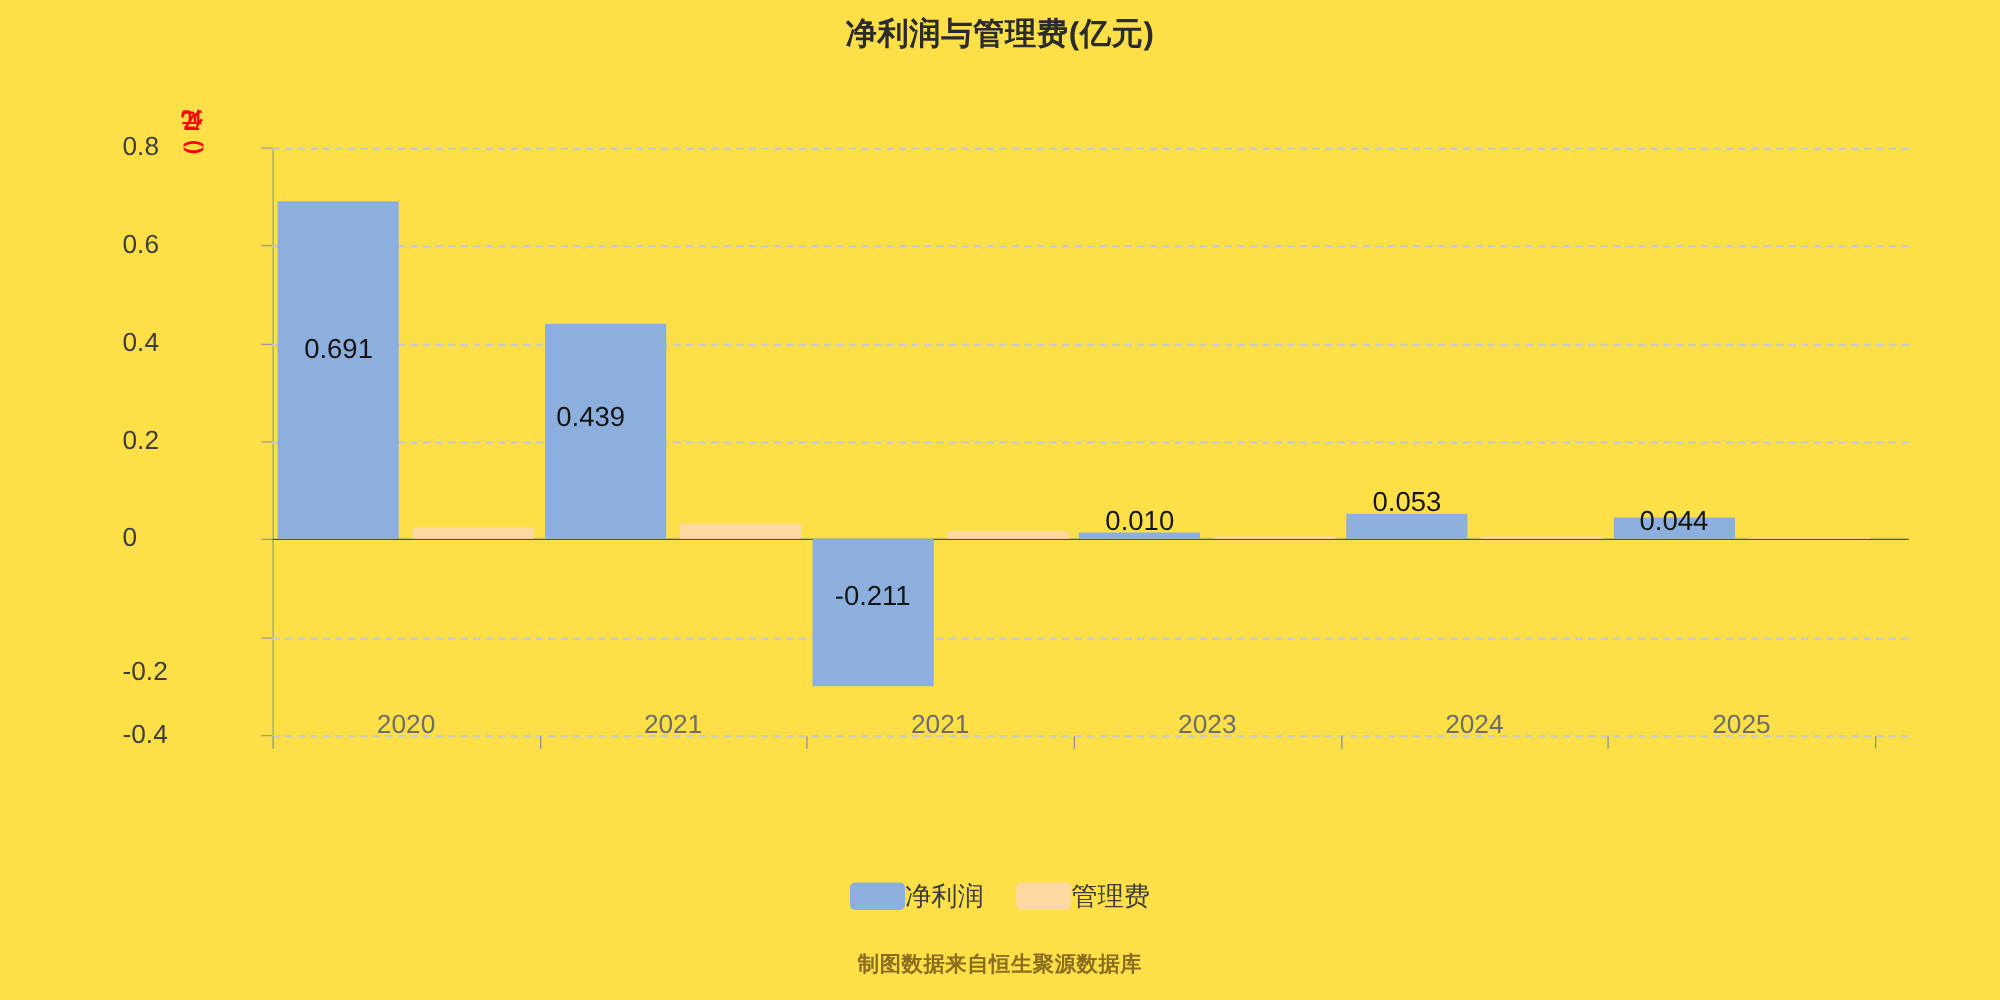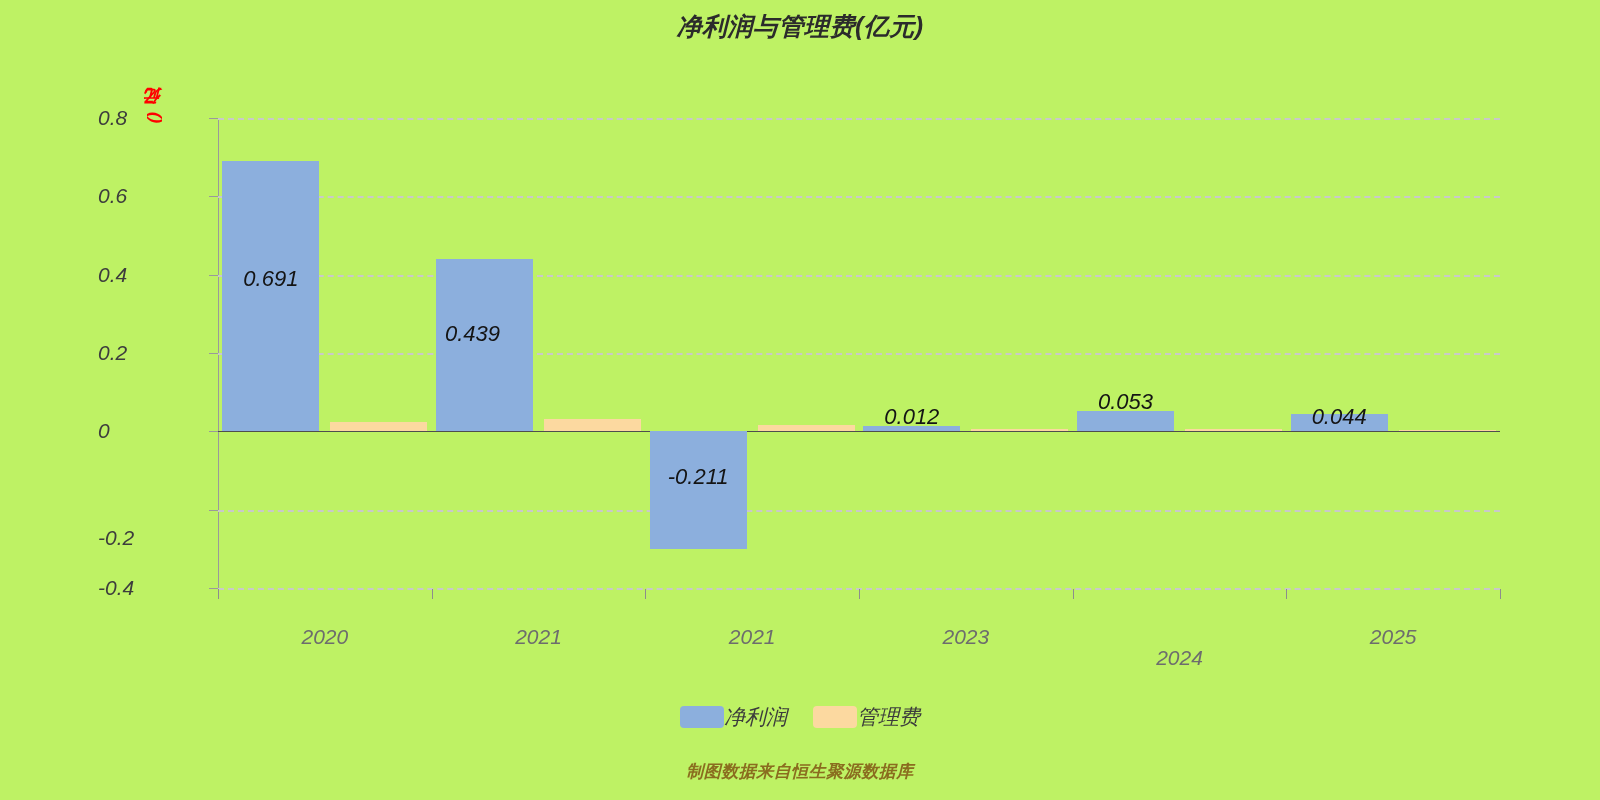--- a/index.html
+++ b/index.html
@@ -1,29 +1,29 @@
 <!DOCTYPE html>
 <html><head>
 <meta charset="utf-8">
 <style>
   html,body{margin:0;padding:0;background:#ffffff;}
   body{width:1600px;height:800px;font-family:"Liberation Sans","DejaVu Sans",sans-serif;overflow:hidden;}
 
-  #chart-root{position:relative;width:1600px;height:800px;background:#bef264;font-style:italic;}
+  #chart-root{position:relative;width:1600px;height:800px;background:#fde047;}
 
   
   .chart-title{
     position:absolute;top:10px;left:0;width:1600px;text-align:center;
     font-size:25px;font-weight:bold;color:#2b2b2b;letter-spacing:.5px;
   }
 
   
   
   #plot{
-    position:absolute;left:218px;top:118px;width:1282px;height:470px;
+    position:absolute;left:218px;top:118px;width:1282px;height:470px;padding-left:27px;
   }
 
   .gridline{
     position:absolute;left:0;width:100%;height:0;
     border-top:2px dashed #c9c9c9;
   }
   .gridline.zero{border-top:1px solid #5b5b5b;border-color:#4e4e4e;}
 
   
   .yaxis-spine{
@@ -33,21 +33,21 @@
     position:absolute;width:9px;height:1px;background:#9a9a9a;left:209px;
   }
   .ytick-label{
     position:absolute;right:1412px;text-align:left;width:90px;
     font-size:21px;color:#3d3d3d;transform:translateY(-12px);
   }
 
   
   .xtick-mark{position:absolute;top:589px;width:1px;height:10px;background:#8d8d8d;}
   .xtick-label{
-    position:absolute;top:625px;width:160px;margin-left:-80px;text-align:center;
+    position:absolute;top:568px;width:160px;margin-left:-80px;text-align:center;
     font-size:21px;color:#6d6d6d;
   }
 
   
   .bar{position:absolute;}
   .bar.net{background:#8cafdd;}
   .bar.adm{background:#fcd9a0;}
 
   .bar-label{
     position:absolute;font-size:22px;color:#141414;white-space:nowrap;
@@ -119,39 +119,39 @@
       <div class="bar adm" title="2020 管理费" style="left: 112.333px; top: 303.933px; width: 97px; height: 9.4px;"></div>
       <div class="bar-label" style="width: 157px; left: -25.6667px; top: 147.774px;">0.691</div>
       <div class="bar net" title="2021 净利润 0.439" style="left: 218px; top: 141.392px; width: 97px; height: 171.942px;"></div>
       <div class="bar adm" title="2021 管理费" style="left: 326px; top: 300.8px; width: 97px; height: 12.5333px;"></div>
       <div class="bar-label" style="width: 157px; left: 176px; top: 203.046px;">0.439</div>
       <div class="bar net" title="2022 净利润 -0.301" style="left: 431.667px; top: 313.333px; width: 97px; height: 117.892px;"></div>
       <div class="bar adm" title="2022 管理费" style="left: 539.667px; top: 306.675px; width: 97px; height: 6.65833px;"></div>
       <div class="bar-label" style="width: 157px; left: 401.667px; top: 346.49px;">-0.211</div>
       <div class="bar net" title="2023 净利润 0.014" style="left: 645.333px; top: 307.85px; width: 97px; height: 5.48333px;"></div>
       <div class="bar adm" title="2023 管理费" style="left: 753.333px; top: 310.983px; width: 97px; height: 2.35px;"></div>
-      <div class="bar-label" style="width: 157px; left: 615.333px; top: 286.333px;">0.012</div>
+      <div class="bar-label" style="width: 157px; left: 615.333px; top: 286.333px;">0.010</div>
       <div class="bar net" title="2024 净利润 0.053" style="left: 859px; top: 292.575px; width: 97px; height: 20.7583px;"></div>
       <div class="bar adm" title="2024 管理费" style="left: 967px; top: 310.592px; width: 97px; height: 2.74167px;"></div>
       <div class="bar-label" style="width: 157px; left: 829px; top: 271px;">0.053</div>
       <div class="bar net" title="2025 净利润 0.044" style="left: 1072.67px; top: 296.1px; width: 97px; height: 17.2333px;"></div>
       <div class="bar adm" title="2025 管理费" style="left: 1180.67px; top: 311.767px; width: 97px; height: 1.56667px;"></div>
       <div class="bar-label" style="width: 157px; left: 1042.67px; top: 286.333px;">0.044</div>
     </div>
   <div id="xticks">
       <div class="xtick-mark" style="left: 218px;"></div>
       <div class="xtick-label" style="left: 324.833px;">2020</div>
       <div class="xtick-mark" style="left: 431.667px;"></div>
       <div class="xtick-label" style="left: 538.5px;">2021</div>
       <div class="xtick-mark" style="left: 645.333px;"></div>
       <div class="xtick-label" style="left: 752.167px;">2021</div>
       <div class="xtick-mark" style="left: 859px;"></div>
       <div class="xtick-label" style="left: 965.833px;">2023</div>
       <div class="xtick-mark" style="left: 1072.67px;"></div>
-      <div class="xtick-label" style="left: 1179.5px; margin-top: 21px;">2024</div>
+      <div class="xtick-label" style="left: 1179.5px;">2024</div>
       <div class="xtick-mark" style="left: 1286.33px;"></div>
       <div class="xtick-label" style="left: 1393.17px;">2025</div>
       <div class="xtick-mark" style="left: 1500px;"></div>
     </div>
 
   <div id="legend">
       <div class="legend-item">
         <span class="legend-swatch net"></span>
         <span class="legend-text">净利润</span>
       </div>

